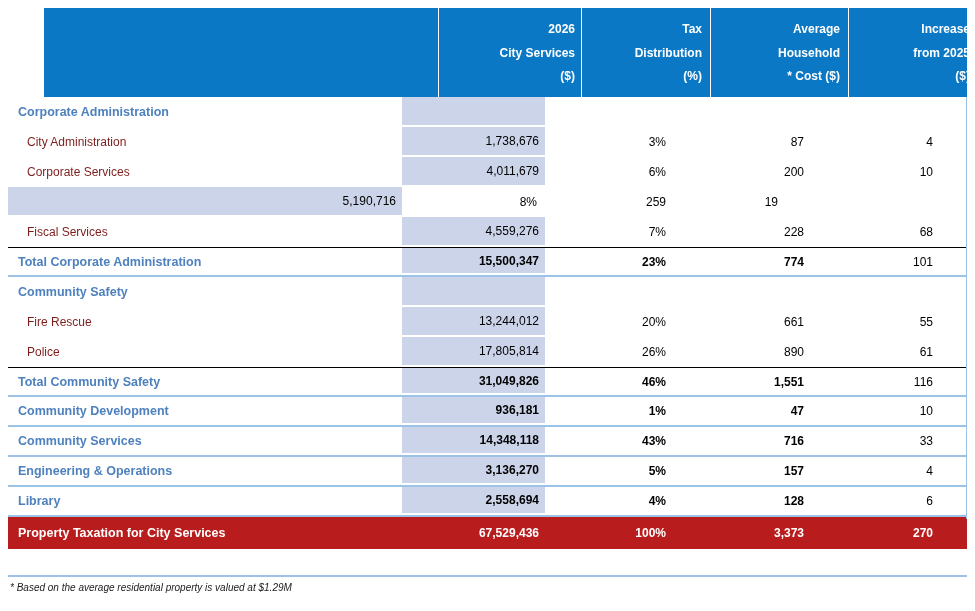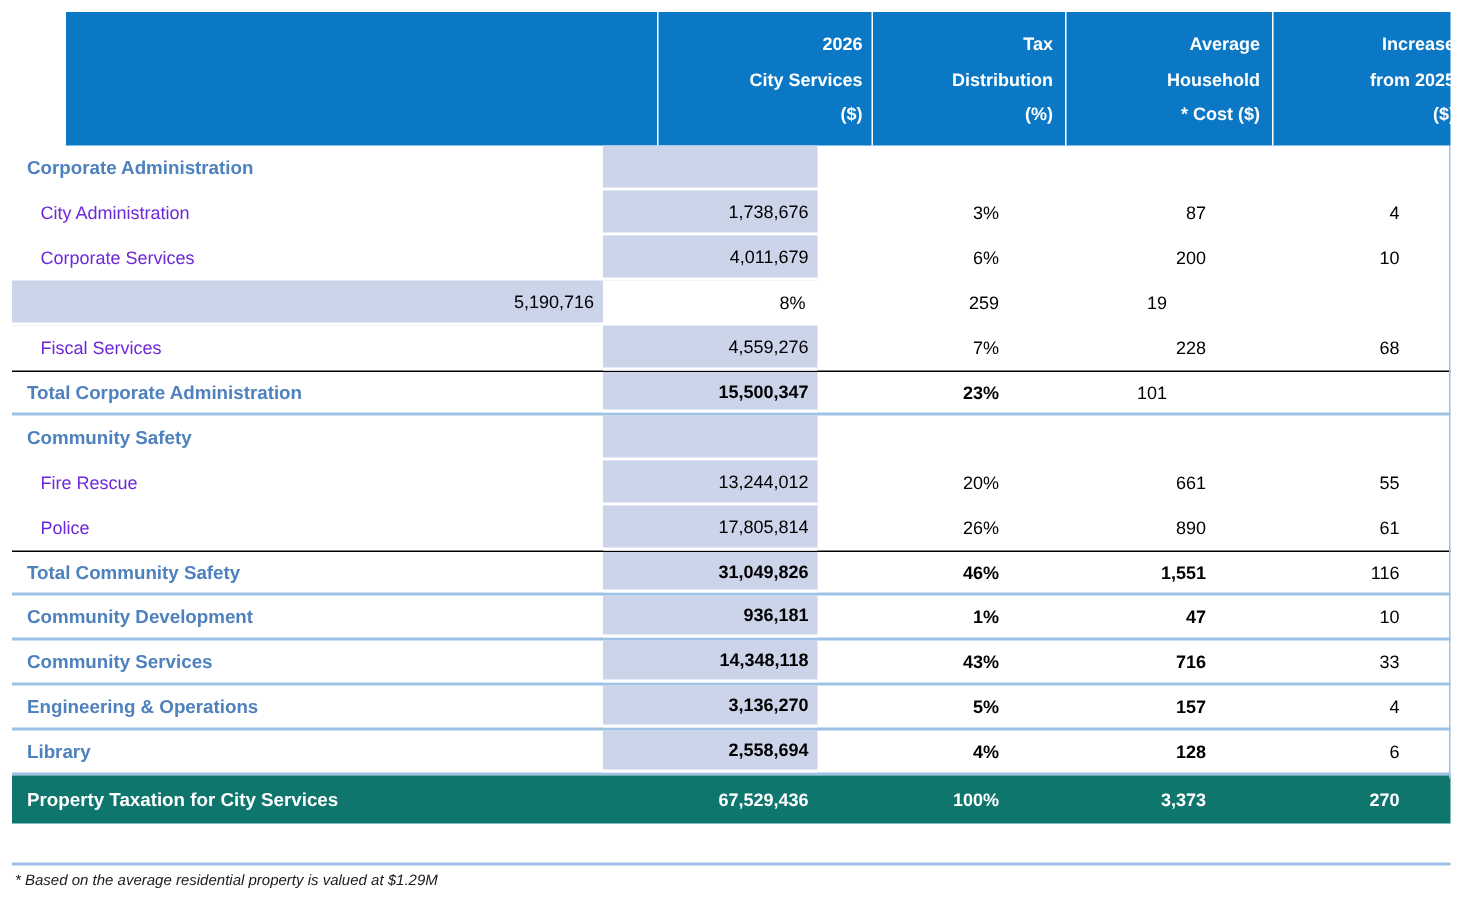--- a/index.html
+++ b/index.html
@@ -58,36 +58,36 @@
   .cell.c1 { justify-content: flex-end; padding-right: 6px; }
   .cell.c2 { justify-content: flex-end; padding-right: 8px; }
   .cell.c3 { justify-content: flex-end; padding-right: 8px; }
   .cell.c4 { justify-content: flex-end; padding-right: 34px; }
   
   .row:not(.grand) .c1 {
     background: #ccd4ea;
     border-bottom: 2px solid #ffffff;
   }
   
-  .row.item .label { padding-left: 19px; color: #6d28d9; font-weight: 400; }
+  .row.item .label { padding-left: 19px; color: #7f1d1d; font-weight: 400; }
   .row.section .label,
   .row.total .label,
   .row.standalone .label {
     color: #4e81bd;
     font-weight: 700;
     font-size: 12.5px;
   }
   .row.total .c1, .row.total .c2, .row.total .c3,
   .row.standalone .c1, .row.standalone .c2, .row.standalone .c3 {
     font-weight: 700;
   }
   .row.total { border-top: 1px solid #000000; border-bottom: 2px solid #9cc2e5; }
   .row.standalone { border-bottom: 2px solid #9cc2e5; }
   .row.grand {
-    background: #0f766e;
+    background: #b91c1c;
     color: #ffffff;
     font-weight: 700;
     height: 32px;
   }
   .row.grand .label { font-size: 12.5px; }
   
   .right-border {
     position: absolute;
     left: 966px; top: 97px;
     width: 1px; height: 422px;
@@ -167,20 +167,21 @@
         <div class="cell label">Fiscal Services</div>
         <div class="cell c1">4,559,276</div>
         <div class="cell c2">7%</div>
         <div class="cell c3">228</div>
         <div class="cell c4">68</div>
       </div>
       <div class="row total">
         <div class="cell label">Total Corporate Administration</div>
         <div class="cell c1">15,500,347</div>
         <div class="cell c2">23%</div>
+        <div class="cell c3">774</div>
         <div class="cell c4">101</div>
       </div>
       <div class="row section">
         <div class="cell label">Community Safety</div>
         <div class="cell c1"></div>
         <div class="cell c2"></div>
         <div class="cell c3"></div>
         <div class="cell c4"></div>
       </div>
       <div class="row item">

